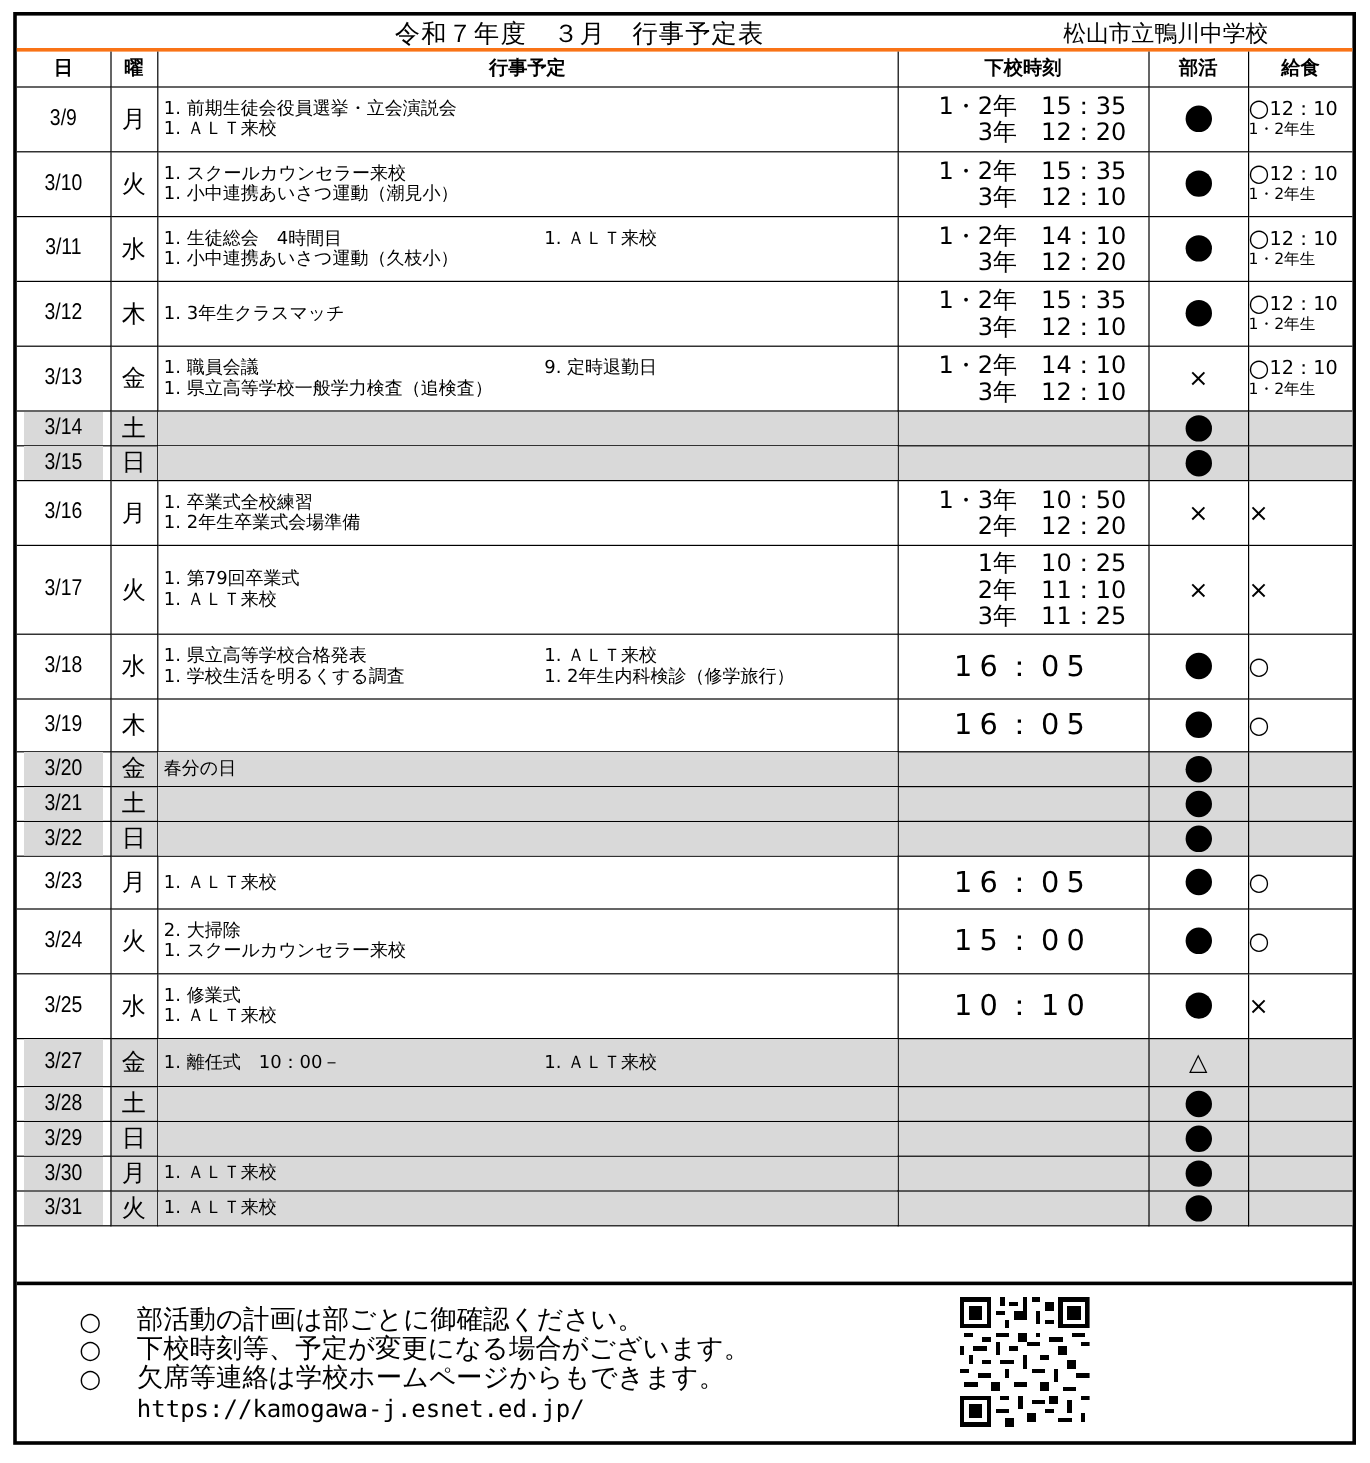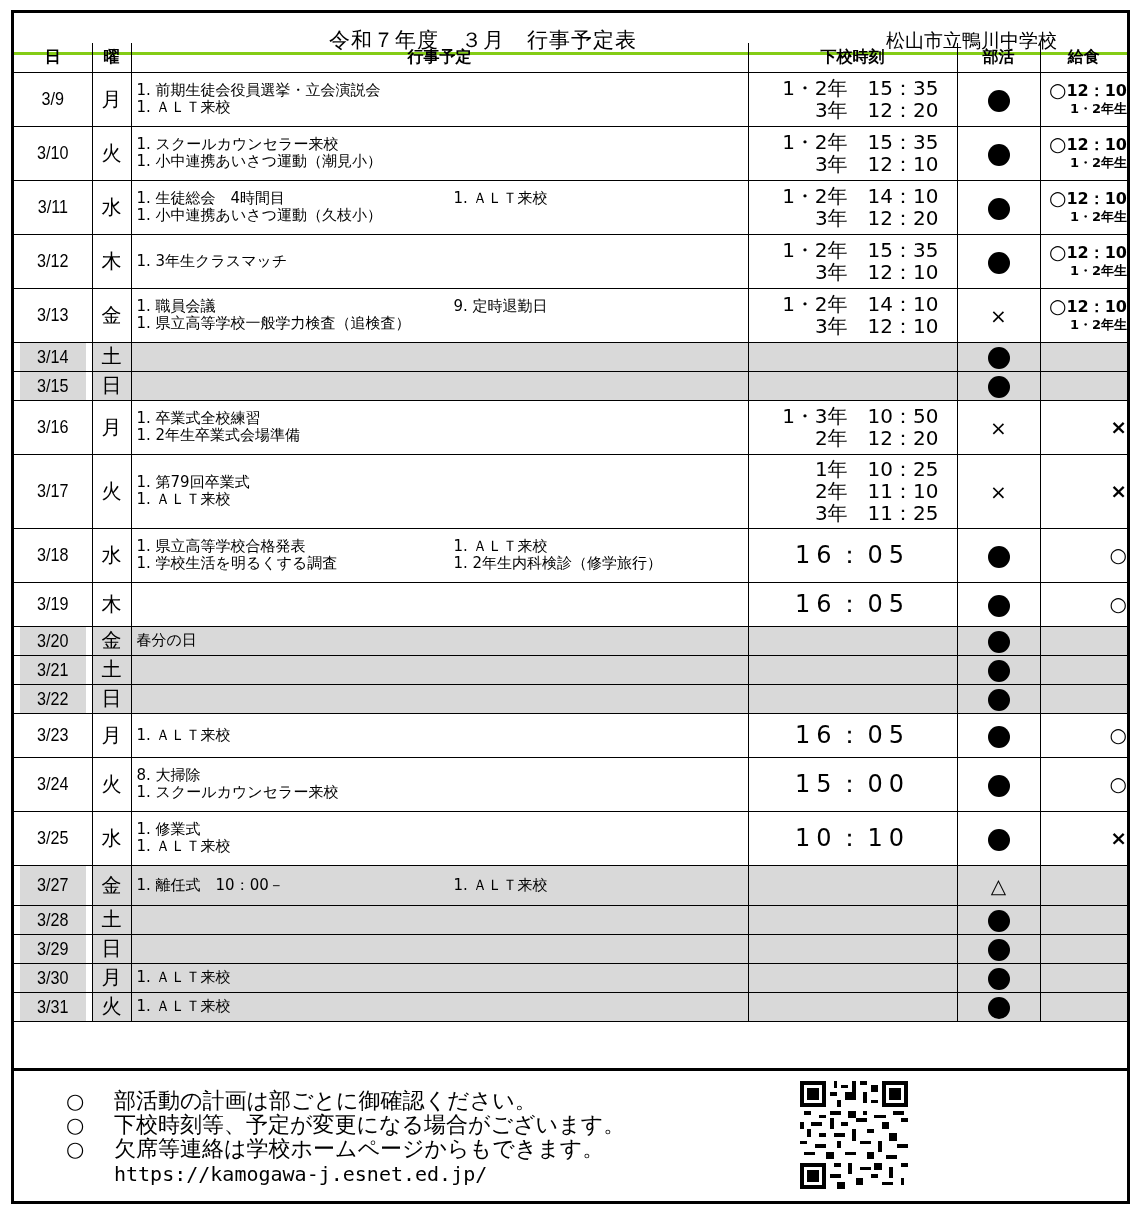--- a/index.html
+++ b/index.html
@@ -4,22 +4,22 @@
 <style>
   * { box-sizing: border-box; margin: 0; padding: 0; }
   html, body { width: 1142px; height: 1219px; background: #ffffff; overflow: hidden; }
   body { font-family: "DejaVu Sans", "Liberation Sans", sans-serif; color: #000; position: relative; }
 
   .sheet {
     position: absolute; left: 11px; top: 10px; width: 1119px; height: 1194px;
     border: 3px solid #000;
   }
   .title-row {
-    position: absolute; left: 0; top: 12px; width: 100%; height: 30px;
-    border-bottom: 3px solid #84cc16;
+    position: absolute; left: 0; top: 0; width: 100%; height: 30px;
+    border-bottom: 3px solid #f97316;
   }
   .title-main {
     position: absolute; left: 0; top: 2px; width: 938px; text-align: center;
     font-size: 21px; line-height: 26px; letter-spacing: 1px;
     font-family: "DejaVu Sans", sans-serif;
   }
   .title-school {
     position: absolute; left: 800px; top: 2px; width: 315px; text-align: center;
     font-size: 19px; line-height: 26px;
     font-family: "DejaVu Sans", sans-serif;
@@ -42,21 +42,21 @@
   .c-date { font-size: 19px; text-align: center; font-family: "Liberation Sans Narrow", "Liberation Sans", sans-serif; transform: scaleX(0.85); }
   .c-dow { font-size: 20px; text-align: center; }
   .c-events { font-size: 15px; line-height: 17px; padding-left: 5px !important; position: relative; }
   .ev-line { display: flex; white-space: nowrap; }
   .ev-col1 { width: 317px; }
   .ev-col2 { }
   .c-dismiss { text-align: right; padding-right: 18px !important; font-size: 20px; line-height: 22px; white-space: nowrap; }
   .c-dismiss .dl { display: block; }
   .c-dismiss.single { text-align: center; padding-right: 0 !important; font-size: 24px; letter-spacing: 6px; }
   .c-club { text-align: center; font-size: 22px; }
-  .c-lunch { text-align: right; font-size: 20px; line-height: 18px; font-weight: bold; }
+  .c-lunch { text-align: left; font-size: 20px; line-height: 18px; }
   .lunch-time { display: block; font-size: 16px; }
   .lunch-circle { font-size: 20px; vertical-align: -1px; }
   .lunch-grade { display: block; font-size: 13px; }
 
   .dot { display: inline-block; width: 22px; height: 22px; border-radius: 50%; background: #000; vertical-align: middle; }
   .mark { font-size: 20px; }
 
   .footer {
     position: absolute; left: 0; top: 1055px; width: 100%; height: 133px;
     border-top: 3px solid #000;
@@ -335,21 +335,21 @@
             <span class="dl">16：05</span>
           </td>
           <td class="c-club"><span class="dot"></span></td>
           <td class="c-lunch"><span class="mark">○</span></td>
         </tr>
         <tr style="height: 54px;">
           <td class="c-date">3/24</td>
           <td class="c-dow">火</td>
           <td class="c-events">
             <div class="ev-line">
-              <span class="ev-col1">8. 大掃除</span>
+              <span class="ev-col1">2. 大掃除</span>
               <span class="ev-col2"></span>
             </div>
             <div class="ev-line">
               <span class="ev-col1">1. スクールカウンセラー来校</span>
               <span class="ev-col2"></span>
             </div>
           </td>
           <td class="c-dismiss single">
             <span class="dl">15：00</span>
           </td>

